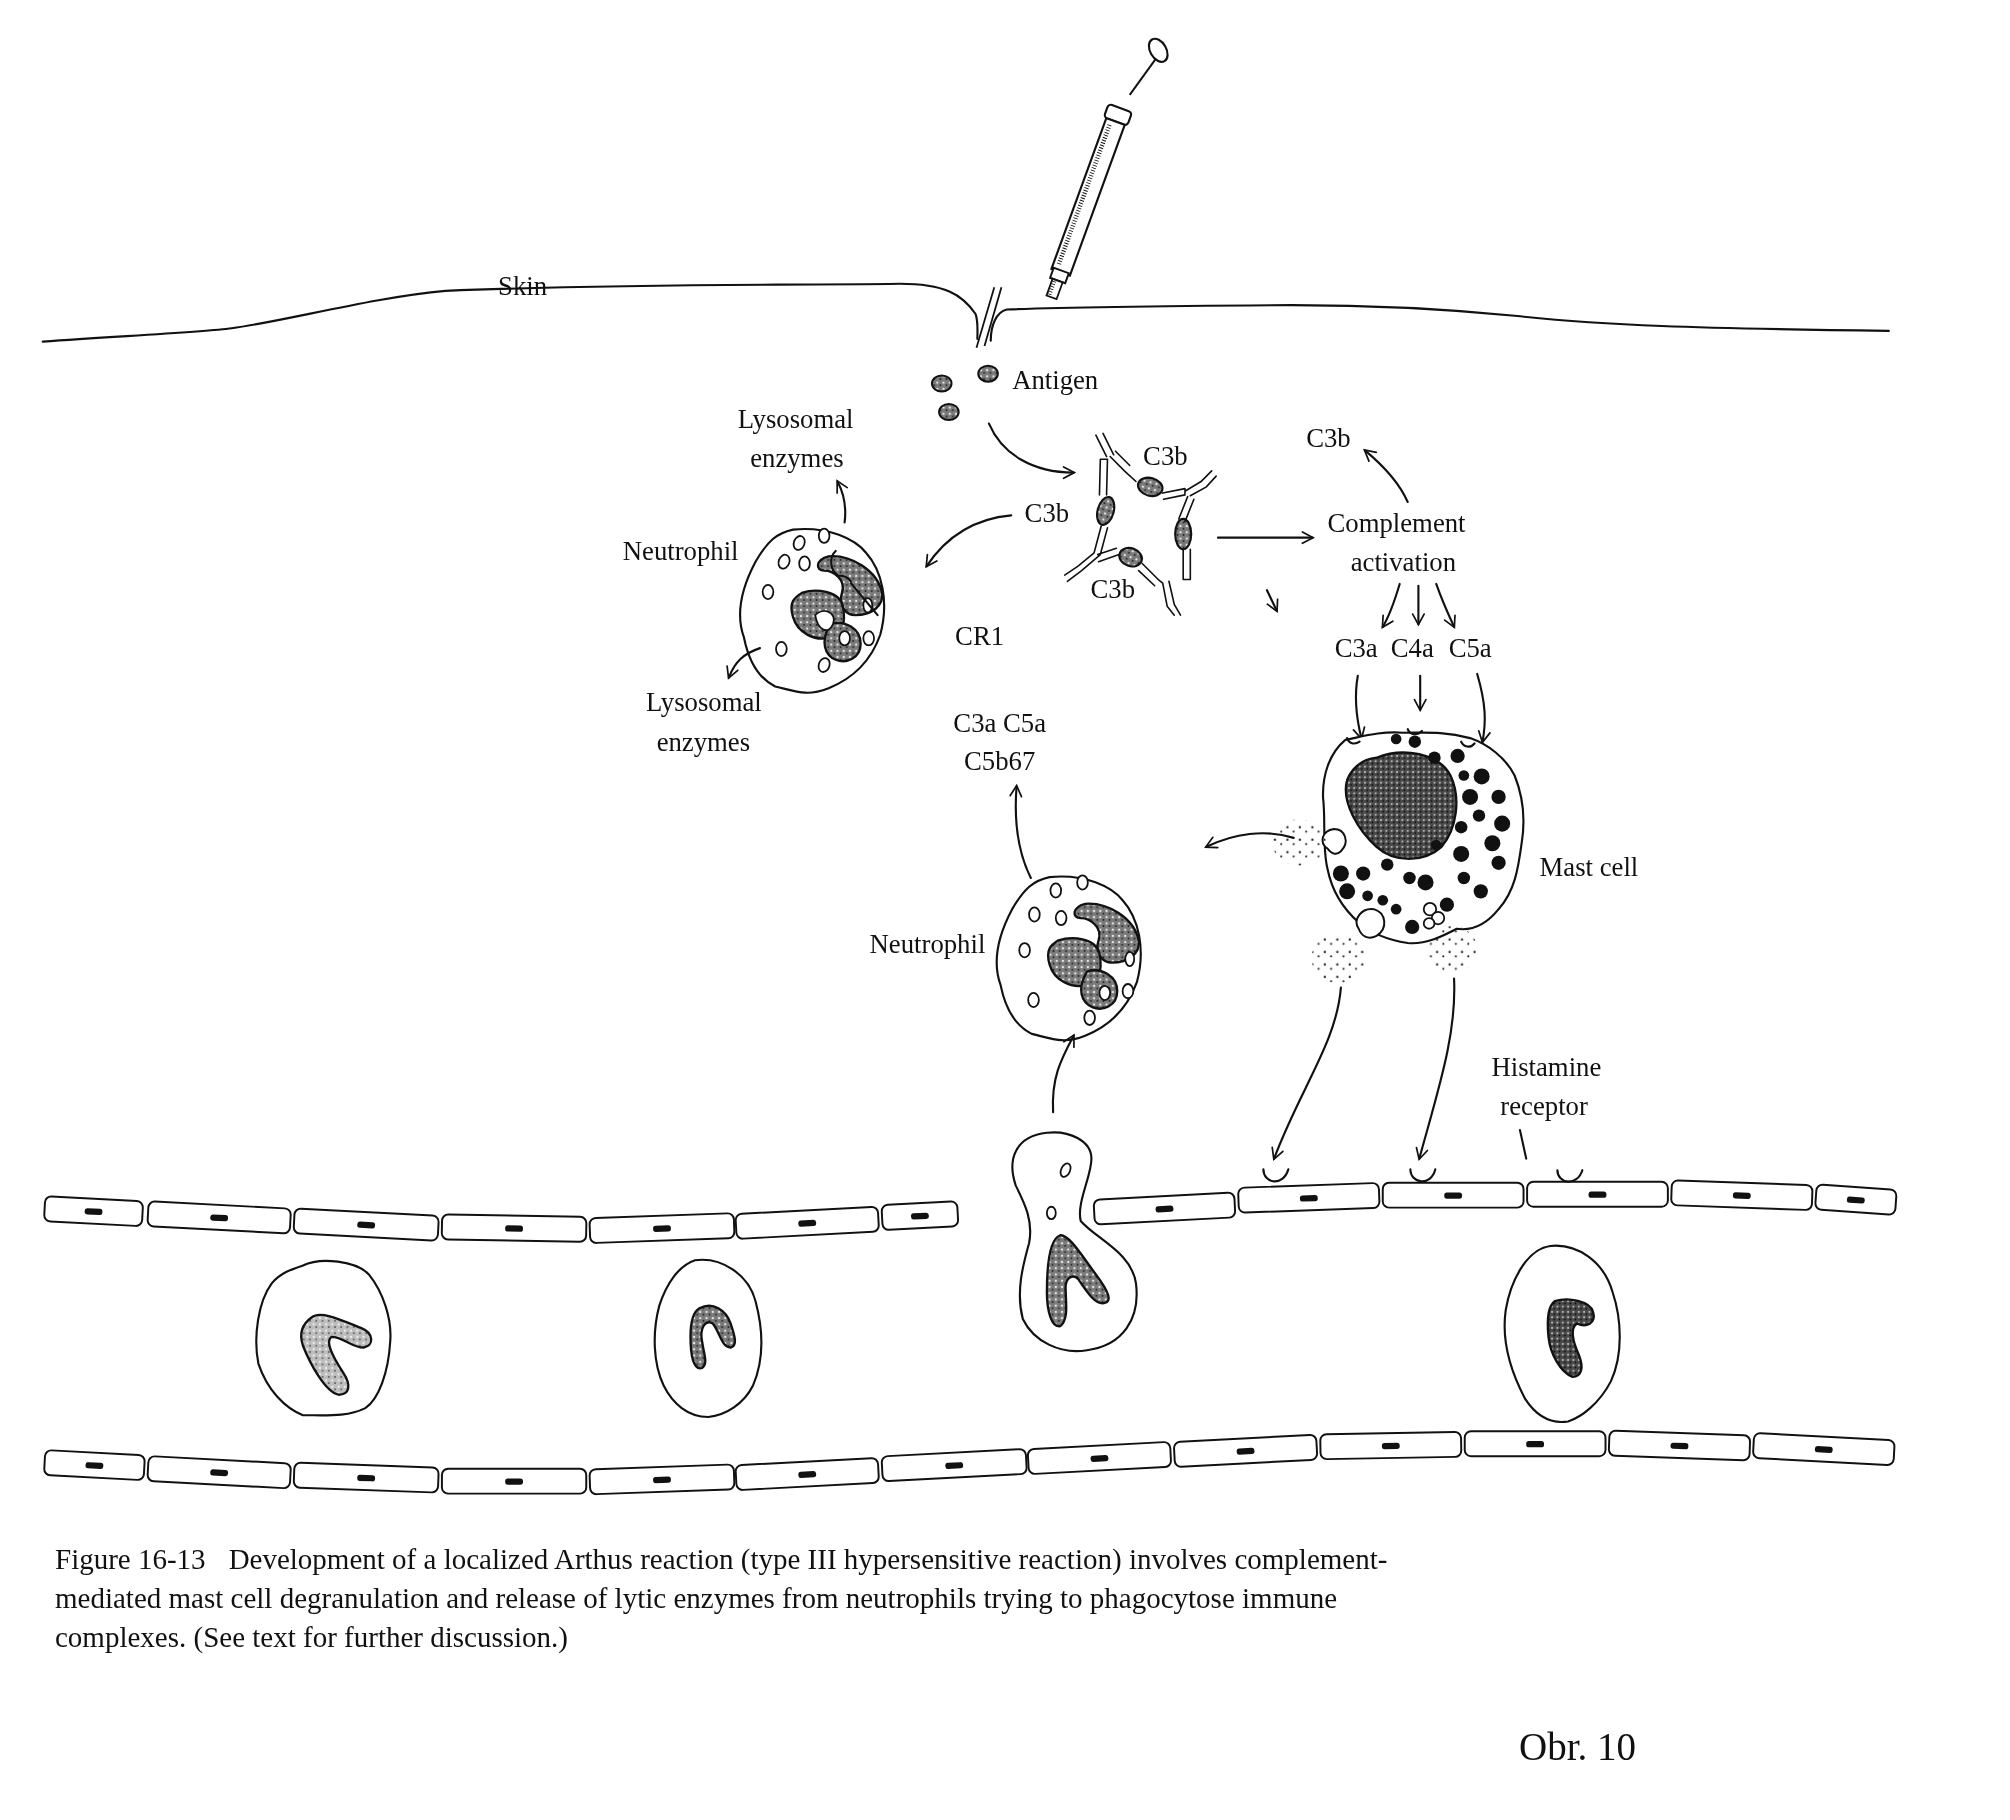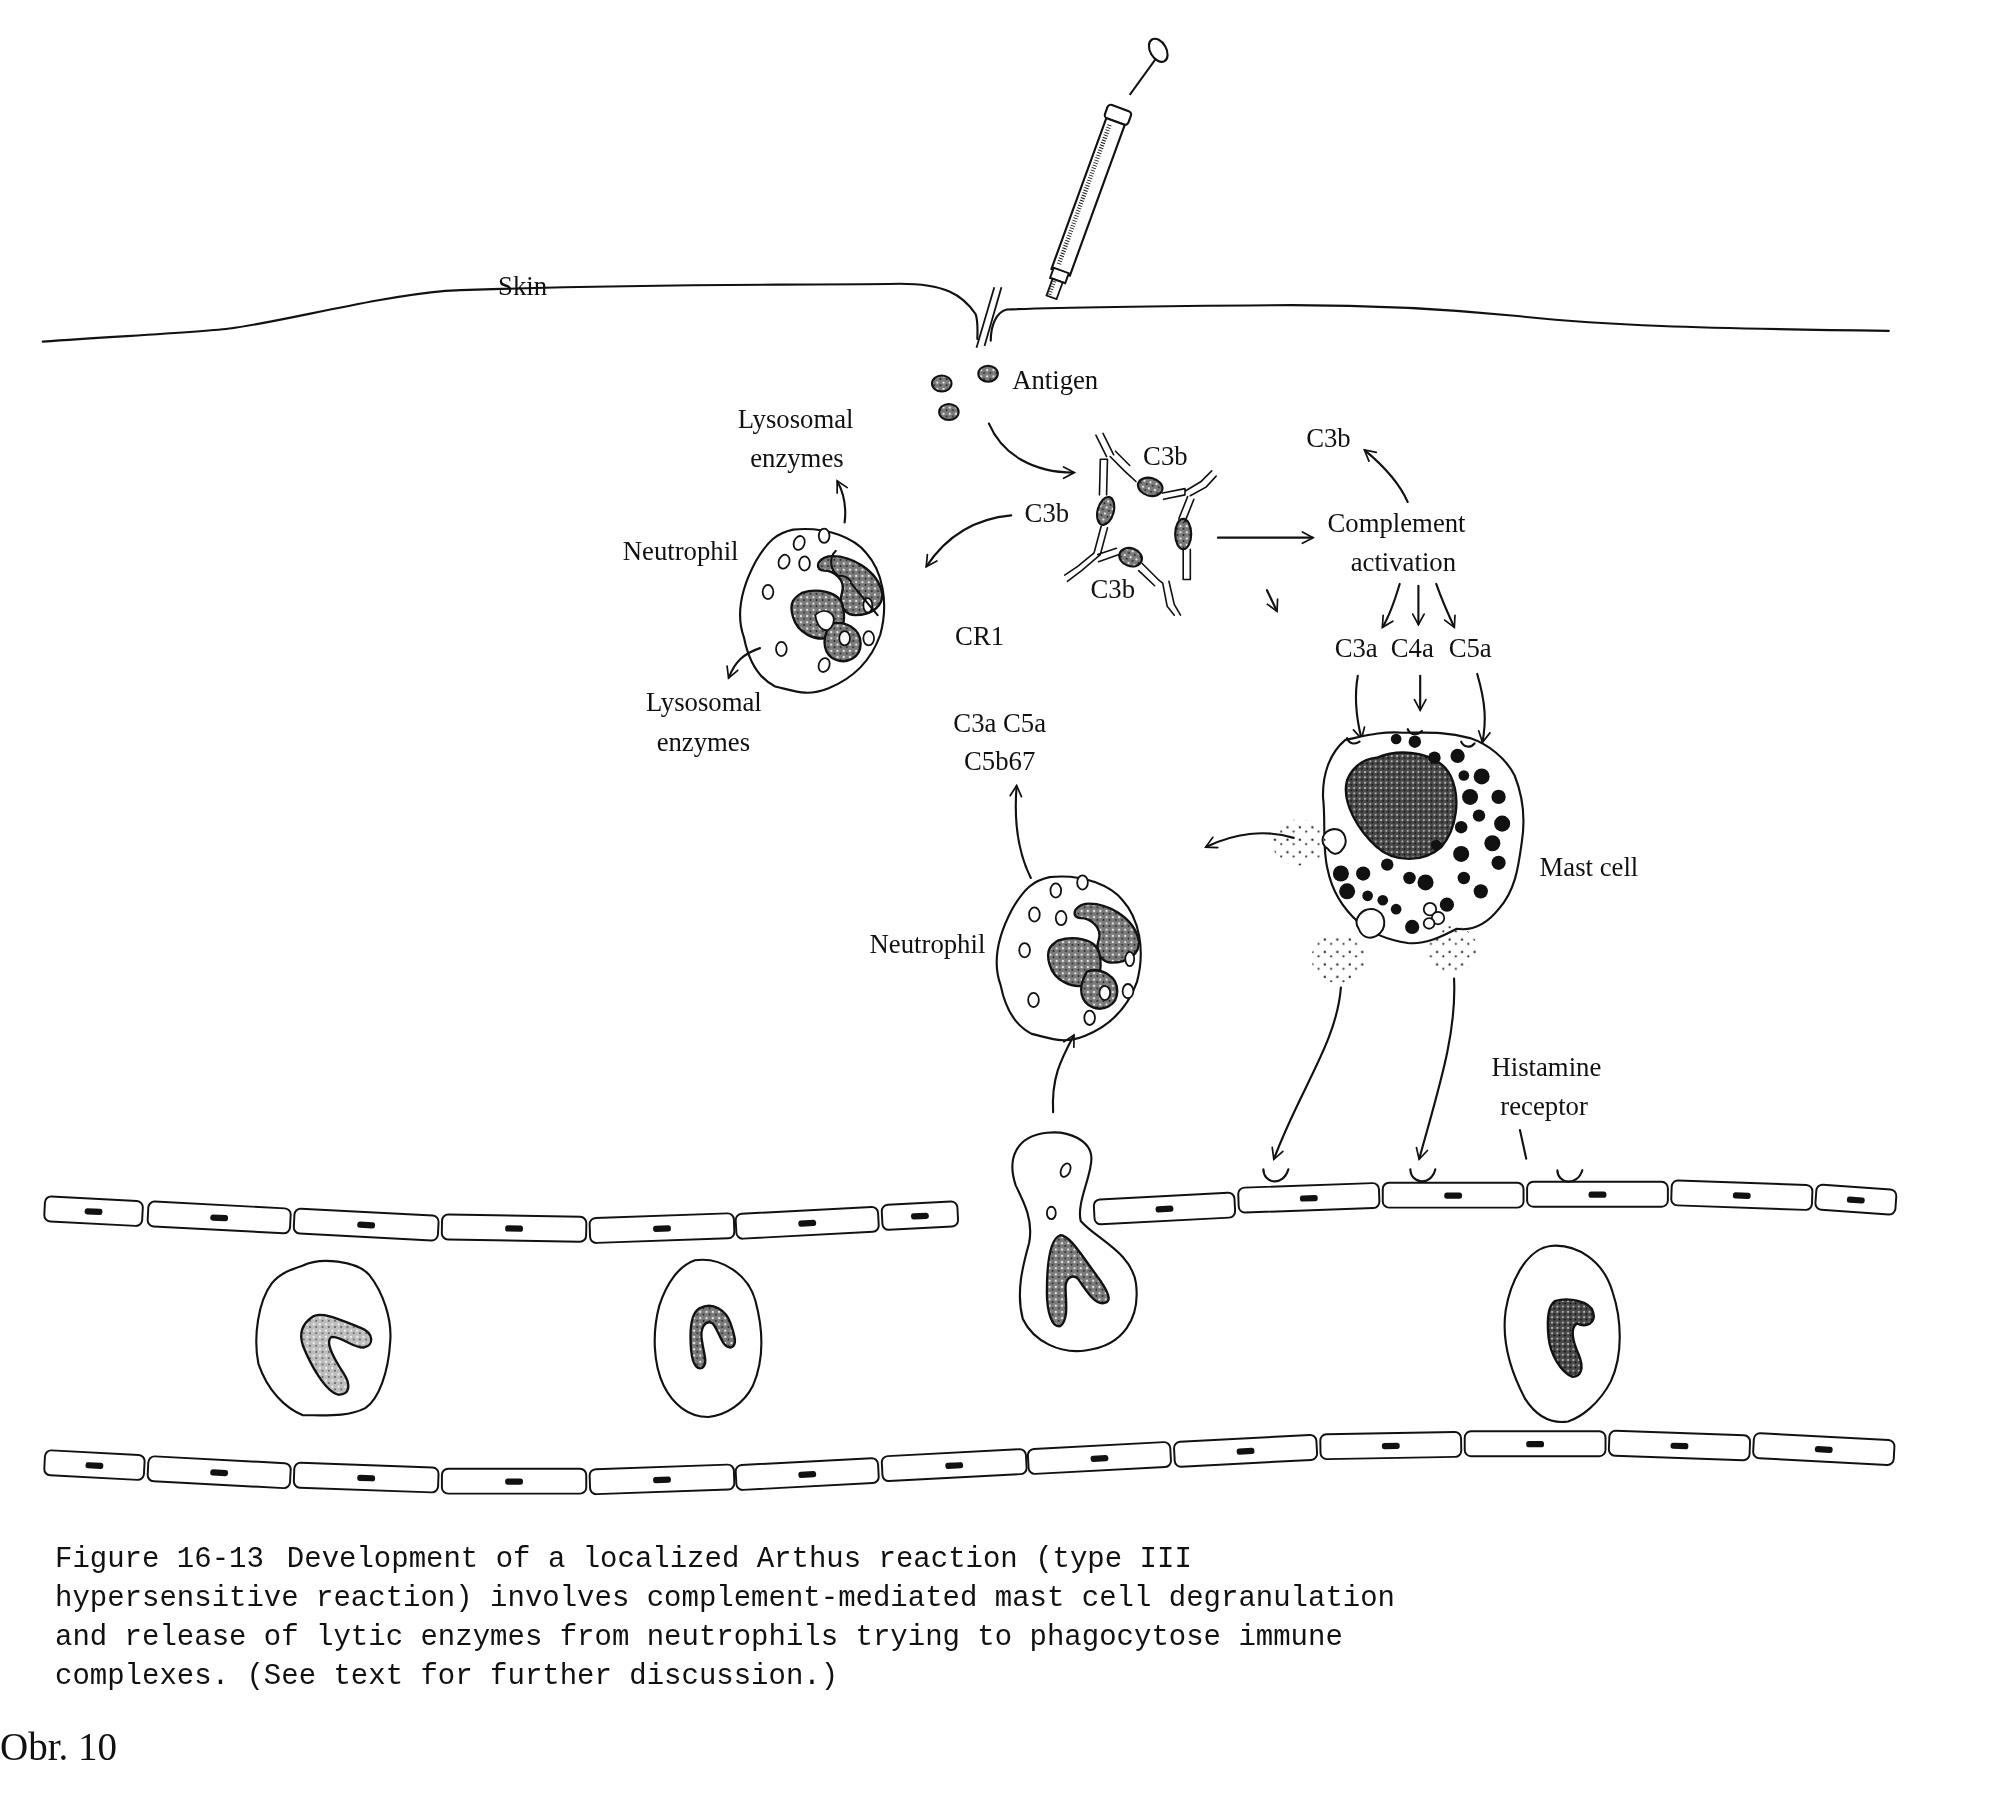--- a/index.html
+++ b/index.html
@@ -10,25 +10,25 @@
   .ink { stroke: #111; fill: none; stroke-width: 2.4; stroke-linecap: round; stroke-linejoin: round; }
   .ink-thin { stroke: #111; fill: none; stroke-width: 1.8; stroke-linecap: round; }
   .cellbody { stroke: #111; fill: #fff; stroke-width: 2.4; }
   .nucleus { stroke: #111; stroke-width: 2.6; }
   .granule { stroke: #111; fill: #fff; stroke-width: 2; }
   .dark { fill: #111; }
   .endo { stroke: #111; fill: #fff; stroke-width: 2.2; }
   .endo-nuc { fill: #111; }
   #caption {
     position: absolute; left: 55px; top: 1540px; width: 1390px;
-    font-family: Liberation Mono, monospace; font-size: 29px; line-height: 39px; color: #111;
+    font-family: Liberation Serif, serif; font-size: 29px; line-height: 39px; color: #111;
   }
   #caption .fig-no { margin-right: 23px; }
   #obr {
-    position: absolute; left: 0; width: 1636px; top: 1724px; text-align: left;
+    position: absolute; left: 0; width: 1636px; top: 1724px; text-align: right;
     font-family: "Liberation Serif", "DejaVu Serif", serif; font-size: 39px; color: #111;
   }
 </style>
 </head>
 <body>
 
 <svg id="diagram" width="2010" height="1821" viewBox="0 0 2256 2043" xmlns="http://www.w3.org/2000/svg">
   <defs>
     <marker id="arr" viewBox="0 0 20 20" refX="16" refY="10" markerWidth="16" markerHeight="16" orient="auto-start-reverse" markerUnits="userSpaceOnUse">
       <path d="M2 2 L17 10 L2 18" fill="none" stroke="#111" stroke-width="2.4" stroke-linecap="round"></path>

